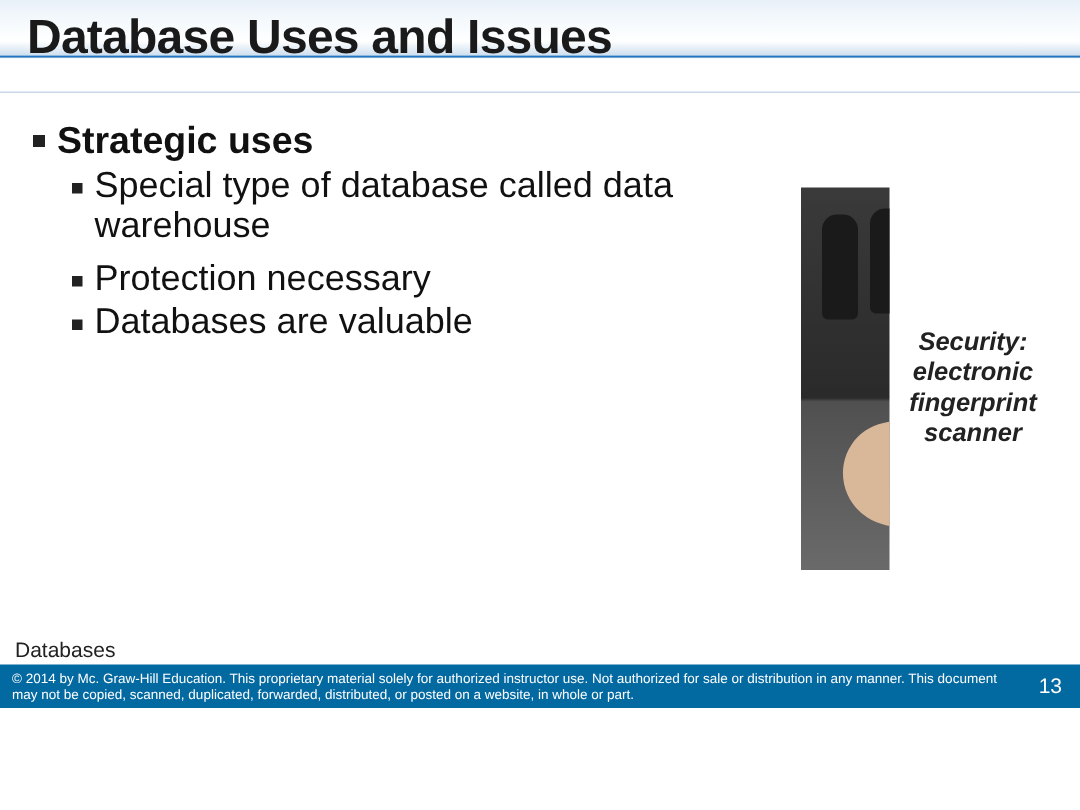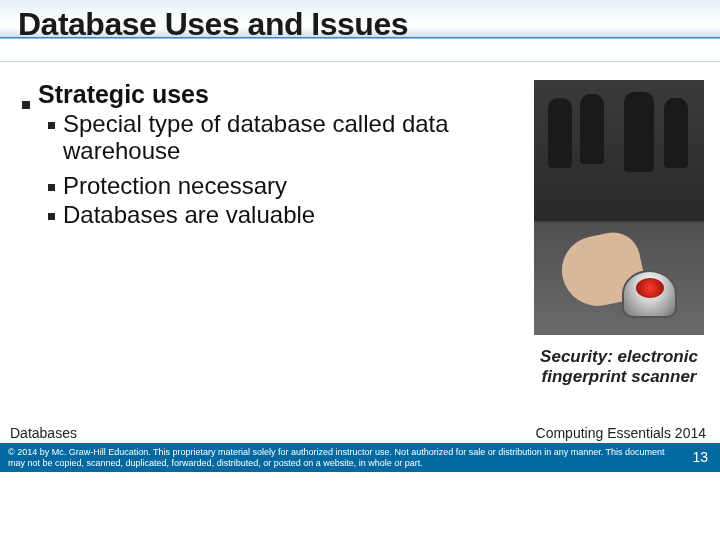--- a/index.html
+++ b/index.html
@@ -24,21 +24,21 @@
     display: flex;
     padding: 18px 16px 0 22px;
   }
   .content { flex: 1; padding-right: 8px; }
   .lvl1 { margin-bottom: 8px; }
   .lvl1-head {
     font-size: 25px;
     font-weight: bold;
     color: #111;
     display: flex;
-    align-items: flex-end;
+    align-items: flex-start;
   }
   .lvl2 {
     margin-left: 26px;
     font-size: 24px;
     color: #111;
     line-height: 1.12;
     display: flex;
     align-items: flex-start;
     margin-top: 2px;
   }
@@ -48,21 +48,21 @@
     background: #222;
     margin-right: 8px;
     margin-top: 10px;
     flex: 0 0 auto;
   }
   .bullet.sm { width: 7px; height: 7px; margin-top: 11px; }
   .figure {
     width: 170px;
     flex: 0 0 170px;
     display: flex;
-    flex-direction: column;
+    flex-direction: row;
     align-items: center;
   }
   .photo {
     width: 170px;
     height: 255px;
     background: linear-gradient(to bottom, #3a3a3a 0%, #2a2a2a 55%, #505050 56%, #6a6a6a 100%);
     position: relative;
     overflow: hidden;
   }
   .person {
@@ -176,20 +176,19 @@
         <div class="person p4"></div>
         <div class="hand"></div>
         <div class="scanner"></div>
       </div>
       <div class="caption">Security: electronic fingerprint scanner</div>
     </div>
   </div>
 
   <div class="footer-top">
     <span>Databases</span>
-    <span>Computing Essentials 2014</span>
   </div>
   <div class="footer-bot">
     <span>© 2014 by Mc. Graw-Hill Education. This proprietary material solely for authorized instructor use. Not authorized for sale or distribution in any manner. This document may not be copied, scanned, duplicated, forwarded, distributed, or posted on a website, in whole or part.</span>
     <span class="pagenum">13</span>
   </div>
 
 </div>
 
 </body></html>

